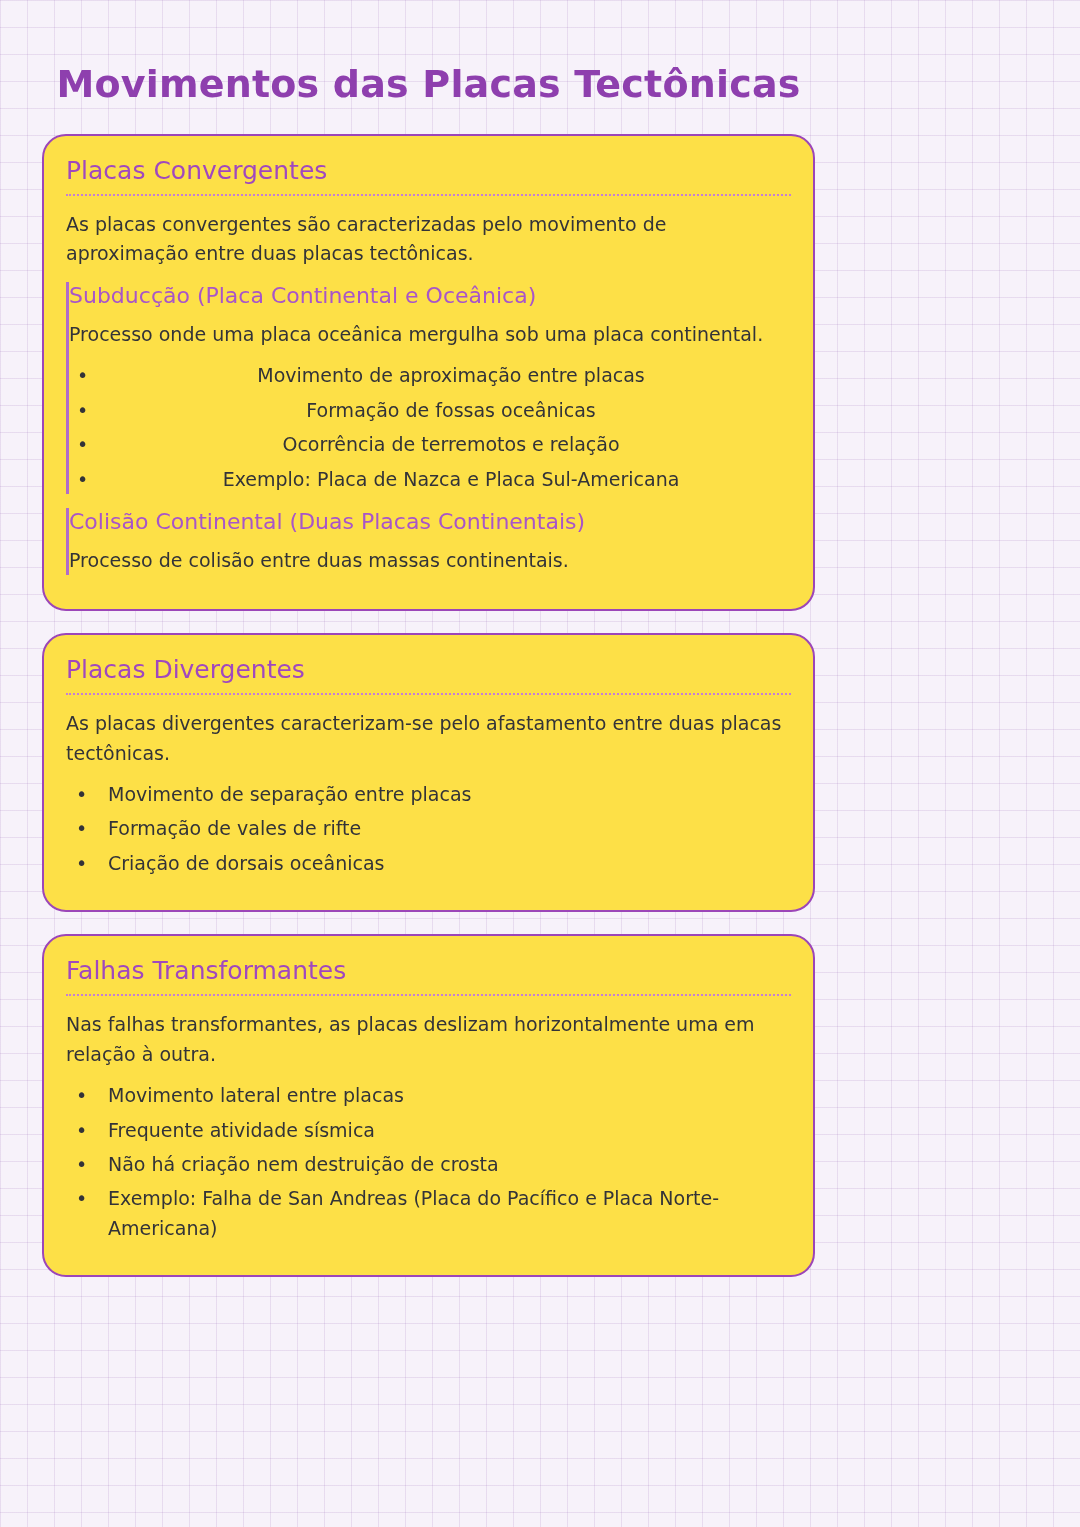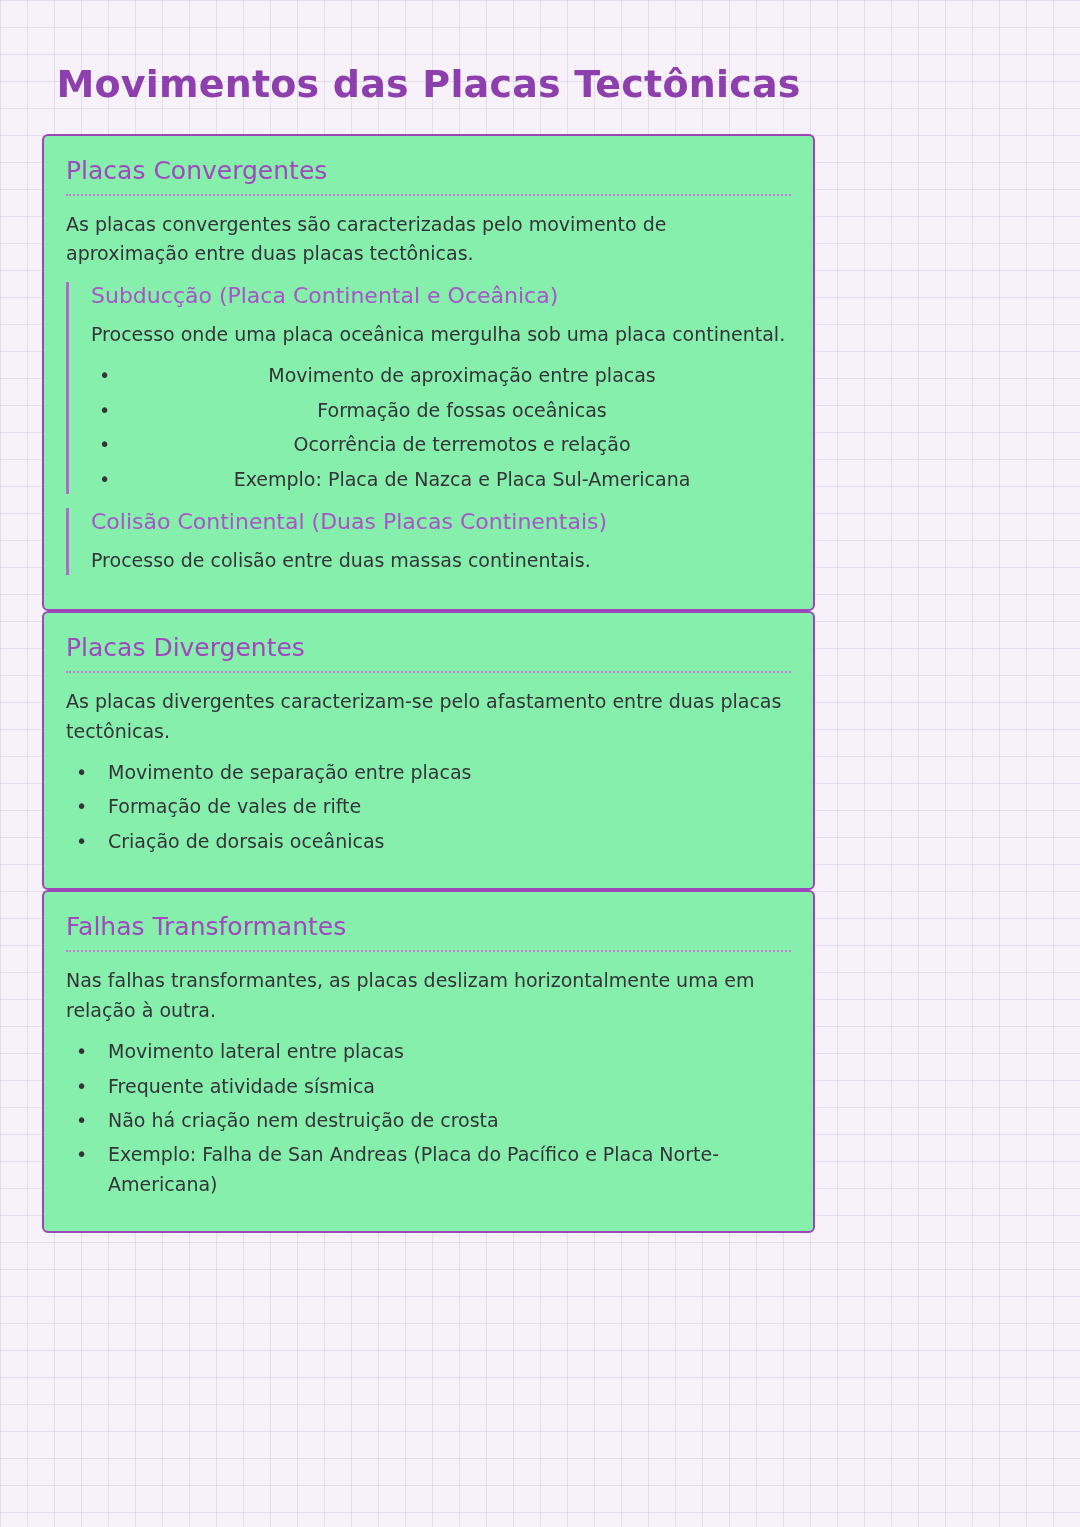--- a/index.html
+++ b/index.html
@@ -32,23 +32,24 @@
     font-weight: 600;
     color: #8e3fae;
     letter-spacing: 0.2px;
     margin: 14px 0 26px 0;
     line-height: 1.2;
   }
 
   .card {
     box-sizing: border-box;
     border: 2px solid #9c46b8;
-    border-radius: 6px;
-    background: #86efac;
+    border-radius: 24px;
+    background: #fde047;
     padding: 20px 22px 22px 22px;
+    margin-bottom: 22px;
   }
 
   .card-title {
     font-size: 25px;
     font-weight: 500;
     color: #a048bf;
     margin: 0 0 8px 0;
     line-height: 1.2;
   }
 
@@ -60,21 +61,20 @@
 
   .para {
     font-size: 19px;
     line-height: 1.55;
     color: #333338;
     margin: 0 0 12px 0;
   }
 
   .sub-block {
     border-left: 3px solid #b06ccb;
-    padding-left: 22px;
     margin: 14px 0 4px 0;
   }
 
   .sub-title {
     font-size: 22px;
     font-weight: 500;
     color: #a855c9;
     margin: 0 0 10px 0;
     line-height: 1.25;
   }

